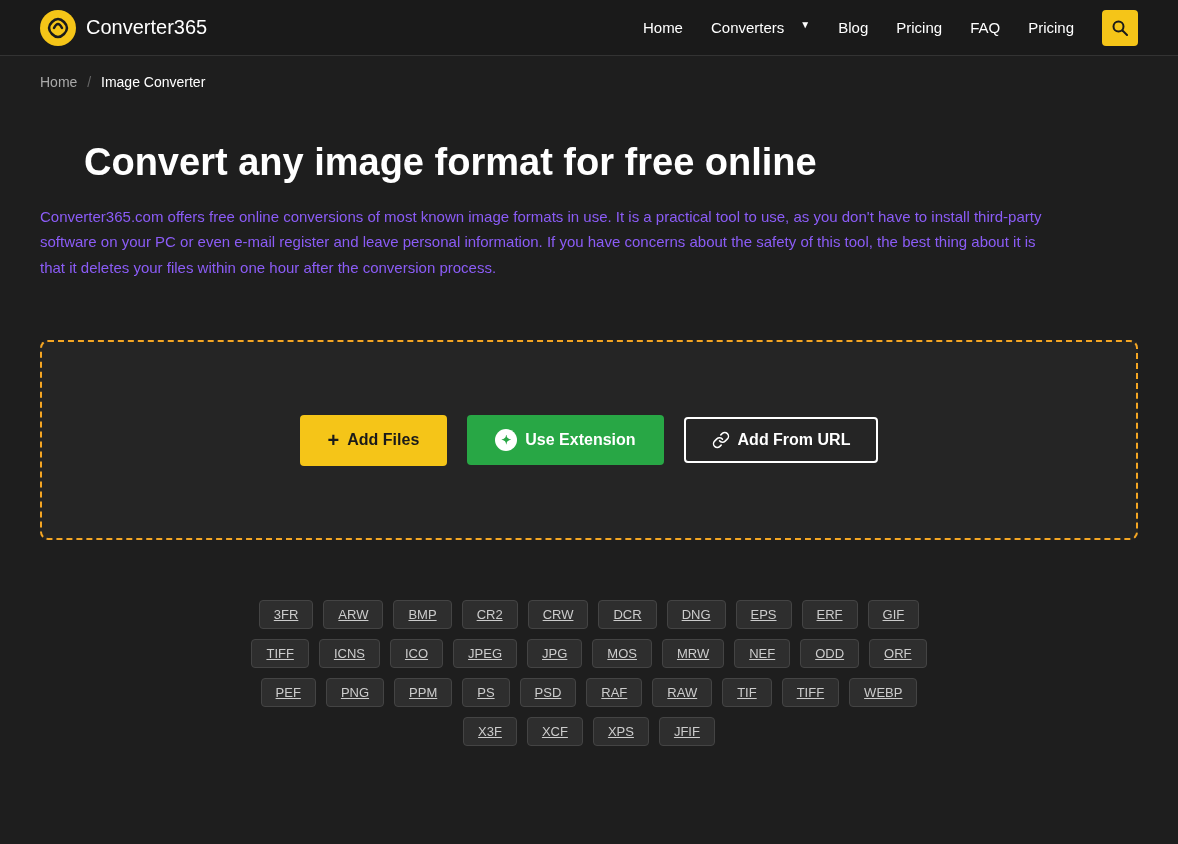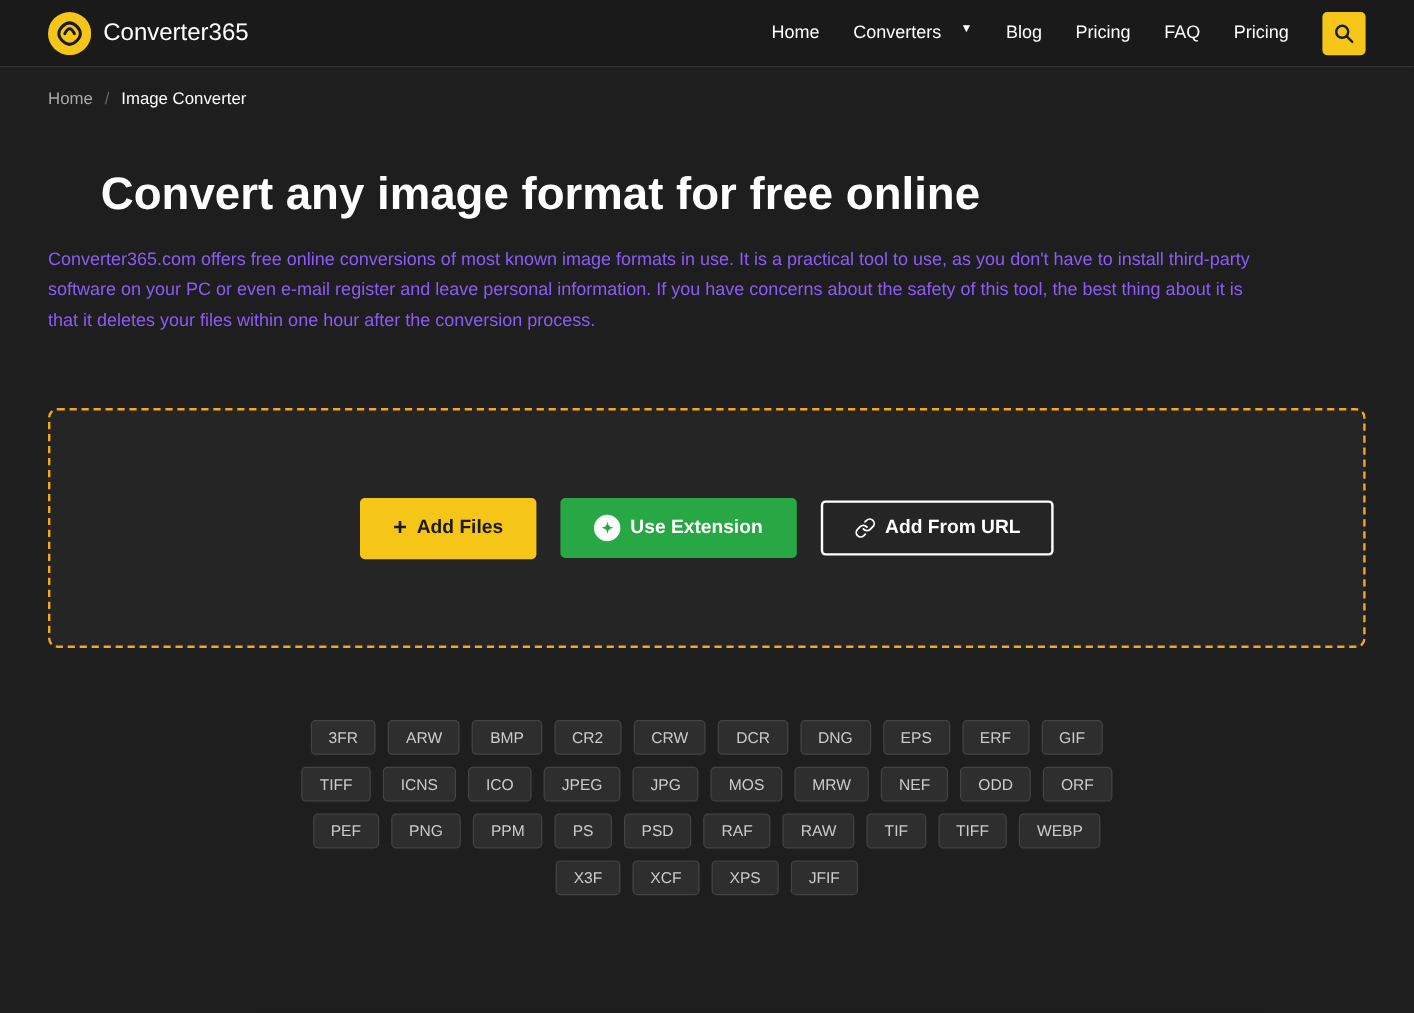--- a/index.html
+++ b/index.html
@@ -187,20 +187,21 @@
       margin: 0 auto;
     }
     .format-badge {
       background-color: #2e2e2e;
       border: 1px solid #444;
       border-radius: 4px;
       padding: 6px 14px;
       font-size: 13px;
       color: #cccccc;
       cursor: pointer;
+      text-decoration: underline;
     }
 
     
     .ext-icon {
       width: 22px;
       height: 22px;
       border-radius: 50%;
       background-color: #ffffff;
       display: inline-flex;
       align-items: center;

